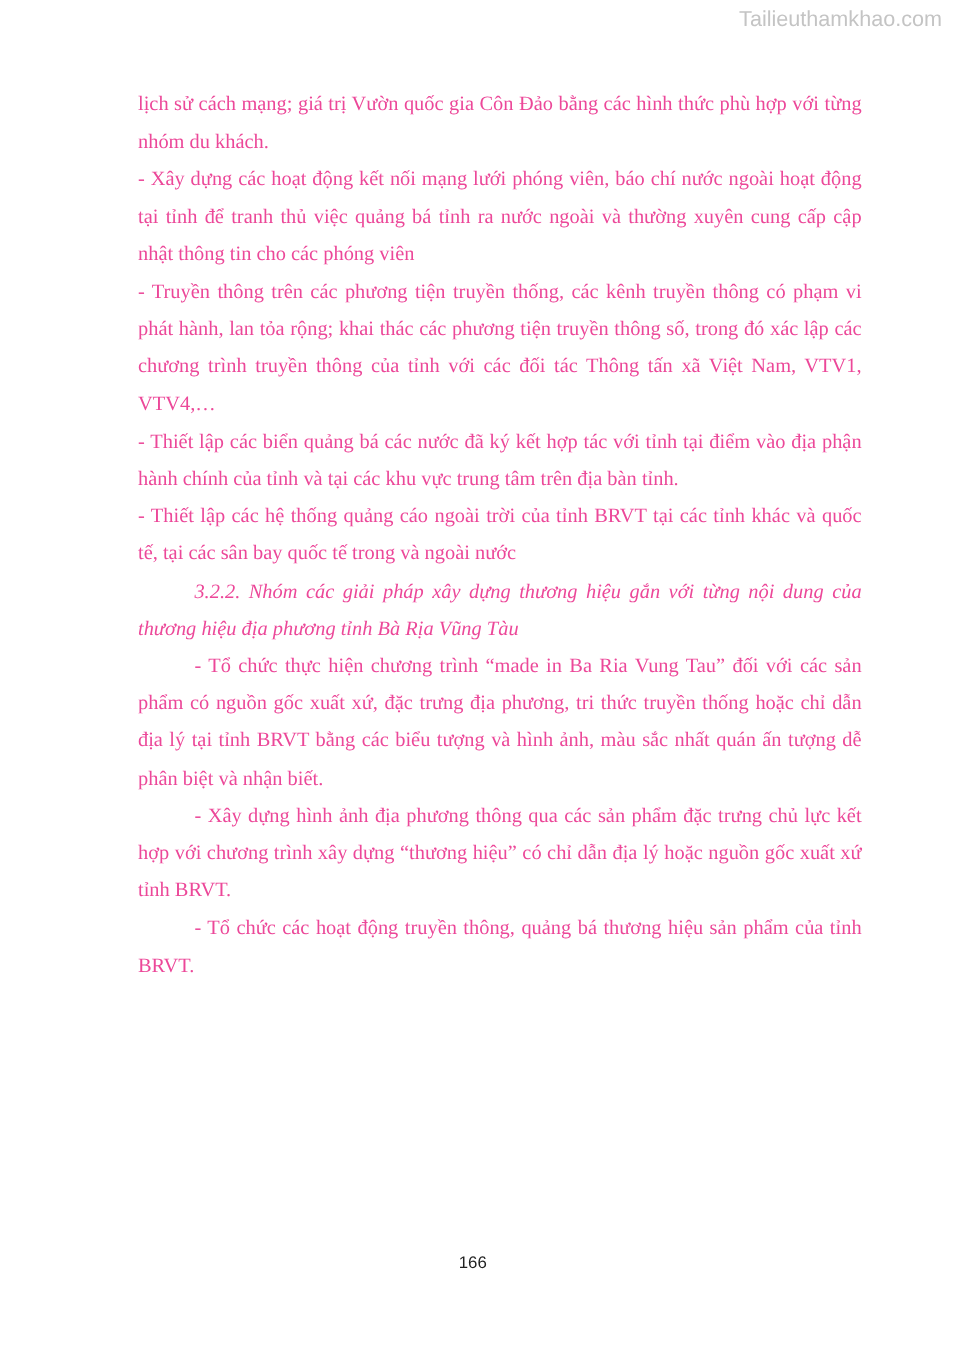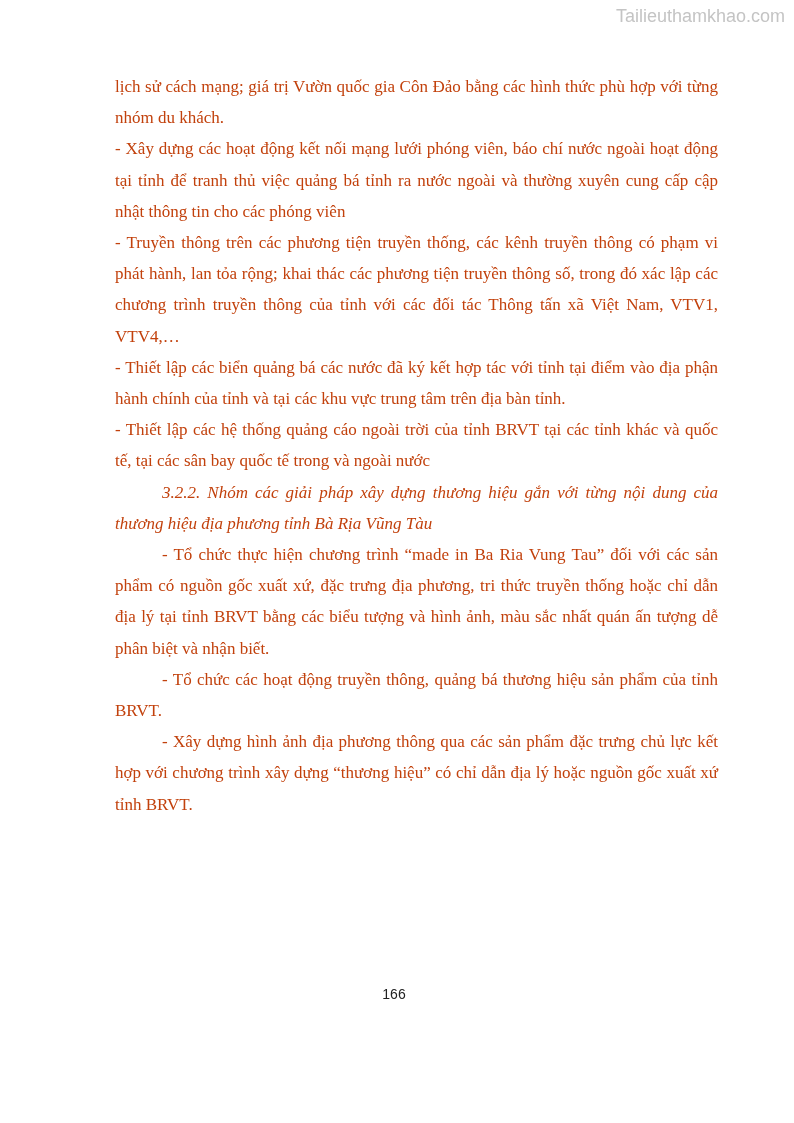--- a/index.html
+++ b/index.html
@@ -5,41 +5,41 @@
   html, body { margin:0; padding:0; background:#ffffff; }
   body { width:794px; height:1123px; position:relative; overflow:hidden; }
   .watermark {
     position:absolute; top:6px; right:9px;
     font-family:"Liberation Sans", sans-serif; font-size:18px;
     color:#c4c4c4;
   }
   .content {
     position:absolute; left:115px; top:71px; width:603px;
     font-family:"Liberation Serif", serif; font-size:17px;
-    color:#c2410c; line-height:31.2px;
+    color:#ec4899; line-height:31.2px;
   }
   .content p { margin:0; text-align:justify; }
   .indent { text-indent:47px; }
   .heading { font-weight:normal; font-style:italic; }
   .sub-a { padding-left:18px; text-indent:29px; }
   .page-number {
-    position:absolute; top:986px; left:0; width:788px; text-align:center;
+    position:absolute; top:1044px; left:0; width:788px; text-align:center;
     font-family:"Liberation Sans", sans-serif; font-size:14px; color:#222;
   }
 </style>
 </head>
 <body>
 
 <div class="watermark">Tailieuthamkhao.com</div>
 
 <div class="content">
   <p>lịch sử cách mạng; giá trị Vườn quốc gia Côn Đảo bằng các hình thức phù hợp với từng nhóm du khách.</p>
   <p>- Xây dựng các hoạt động kết nối mạng lưới phóng viên, báo chí nước ngoài hoạt động tại tỉnh để tranh thủ việc quảng bá tỉnh ra nước ngoài và thường xuyên cung cấp cập nhật thông tin cho các phóng viên</p>
   <p>- Truyền thông trên các phương tiện truyền thống, các kênh truyền thông có phạm vi phát hành, lan tỏa rộng; khai thác các phương tiện truyền thông số, trong đó xác lập các chương trình truyền thông của tỉnh với các đối tác Thông tấn xã Việt Nam, VTV1, VTV4,…</p>
   <p>- Thiết lập các biển quảng bá các nước đã ký kết hợp tác với tỉnh tại điểm vào địa phận hành chính của tỉnh và tại các khu vực trung tâm trên địa bàn tỉnh.</p>
   <p>- Thiết lập các hệ thống quảng cáo ngoài trời của tỉnh BRVT tại các tỉnh khác và quốc tế, tại các sân bay quốc tế trong và ngoài nước</p>
   <p class="heading indent">3.2.2. Nhóm các giải pháp xây dựng thương hiệu gắn với từng nội dung của thương hiệu địa phương tỉnh Bà Rịa Vũng Tàu</p>
   <p class="indent">- Tổ chức thực hiện chương trình “made in Ba Ria Vung Tau” đối với các sản phẩm có nguồn gốc xuất xứ, đặc trưng địa phương, tri thức truyền thống hoặc chỉ dẫn địa lý tại tỉnh BRVT bằng các biểu tượng và hình ảnh, màu sắc nhất quán ấn tượng dễ phân biệt và nhận biết.</p>
+  <p class="indent">- Xây dựng hình ảnh địa phương thông qua các sản phẩm đặc trưng chủ lực kết hợp với chương trình xây dựng “thương hiệu” có chỉ dẫn địa lý hoặc nguồn gốc xuất xứ tỉnh BRVT.</p>
   <p class="indent">- Tổ chức các hoạt động truyền thông, quảng bá thương hiệu sản phẩm của tỉnh BRVT.</p>
-  <p class="indent">- Xây dựng hình ảnh địa phương thông qua các sản phẩm đặc trưng chủ lực kết hợp với chương trình xây dựng “thương hiệu” có chỉ dẫn địa lý hoặc nguồn gốc xuất xứ tỉnh BRVT.</p>
 </div>
 
 <div class="page-number">166</div>
 
 </body></html>

